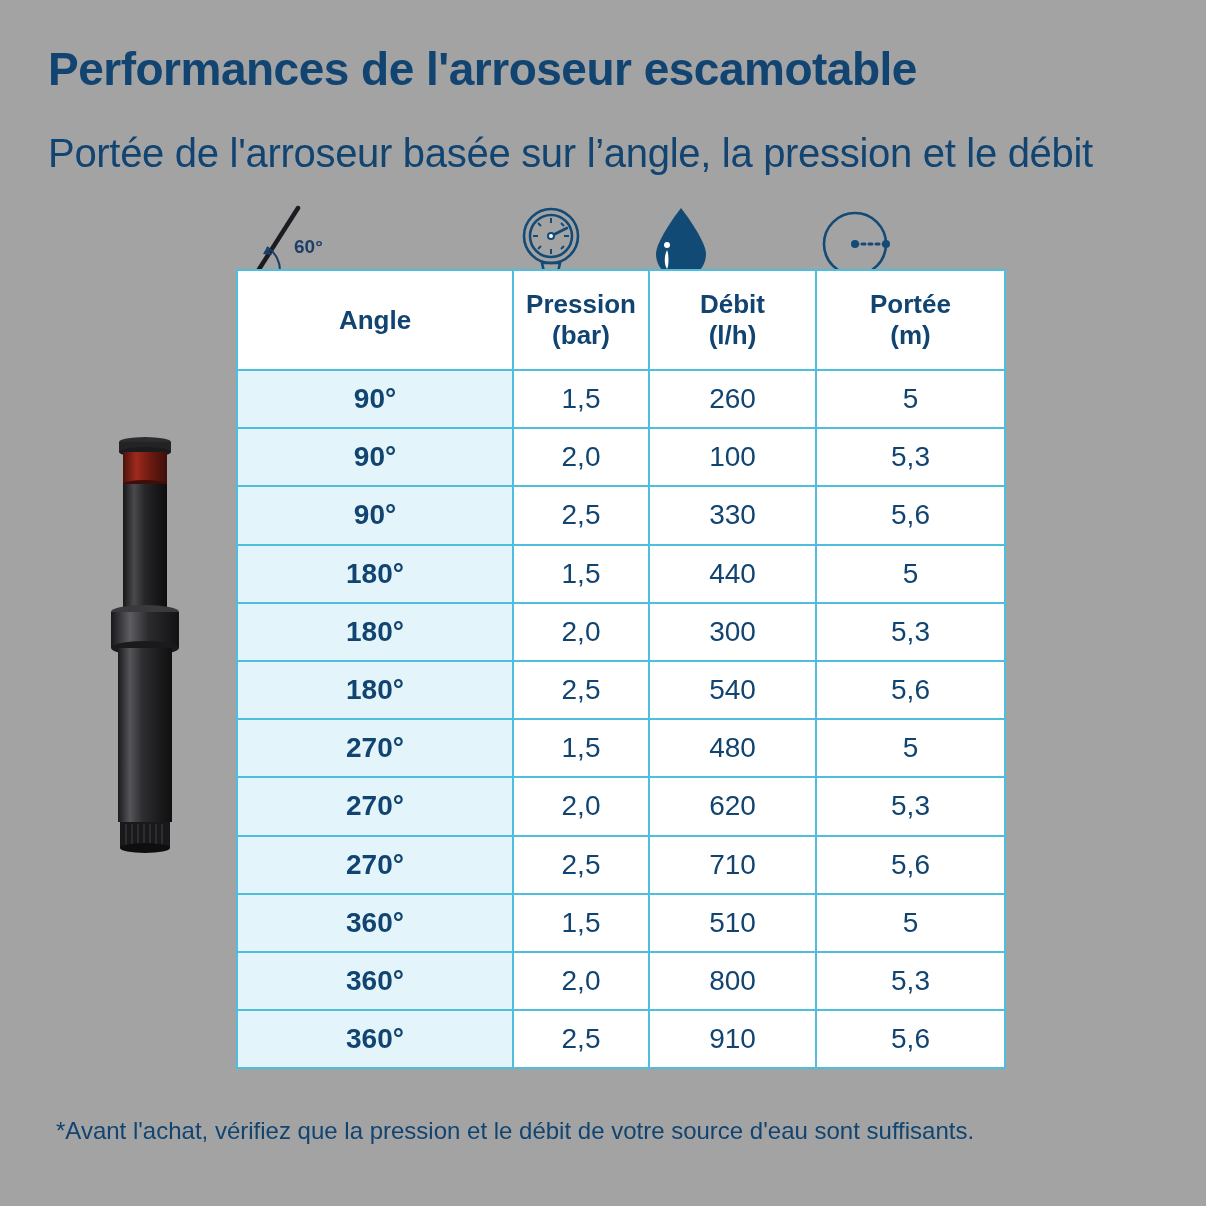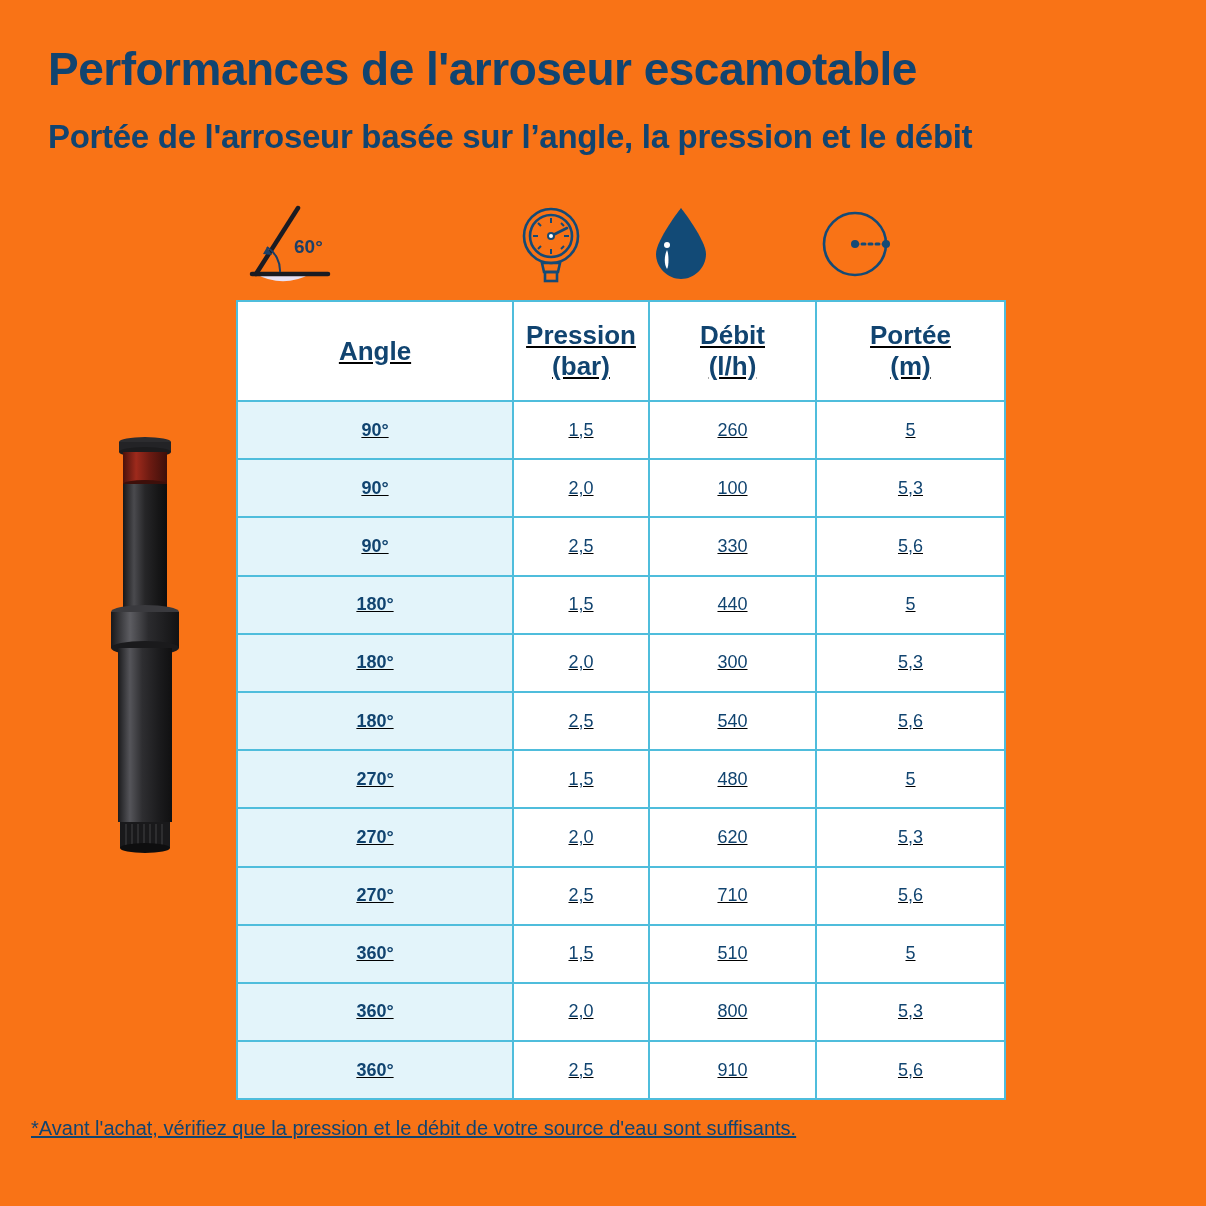--- a/index.html
+++ b/index.html
@@ -8,44 +8,44 @@
     width: 1206px;
     height: 1206px;
     background: #ffffff;
     font-family: "Liberation Sans", sans-serif;
   }
 
   #page {
     position: relative;
     width: 1206px;
     height: 1206px;
-    background: #f97316;
+    background: #a3a3a3;
     overflow: hidden;
   }
 
   
   .title {
     position: absolute;
     left: 48px;
     top: 42px;
     width: 1120px;
     font-size: 46px;
     font-weight: bold;
     color: #114470;
     letter-spacing: -0.5px;
     white-space: nowrap;
   }
 
   .subtitle {
     position: absolute;
     left: 48px;
-    top: 118px;
+    top: 131px;
     width: 1130px;
-    font-size: 33px;
-    font-weight: bold;
+    font-size: 40px;
+    font-weight: normal;
     color: #114470;
     letter-spacing: -0.3px;
     white-space: nowrap;
   }
 
   
   .icon-row {
     position: absolute;
     left: 236px;
     top: 198px;
@@ -61,25 +61,24 @@
   }
   .icon-angle   { left: 0px;   width: 276px; }
   .icon-gauge   { left: 276px; width: 136px; }
   .icon-drop    { left: 412px; width: 167px; }
   .icon-range   { left: 579px; width: 189px; }
 
   
   .table {
     position: absolute;
     left: 236px;
-    top: 300px;
+    top: 269px;
     width: 768px;
     border-collapse: collapse;
     table-layout: fixed;
-    text-decoration: underline;
   }
   .table th, .table td {
     border: 2px solid #4FBDDC;
     text-align: center;
     color: #114470;
   }
 
   .col-angle    { width: 276px; }
   .col-pression { width: 136px; }
   .col-debit    { width: 167px; }
@@ -90,39 +89,38 @@
     background: #ffffff;
     font-size: 26px;
     font-weight: bold;
     line-height: 1.18;
     padding: 0 4px;
   }
 
   .table tbody td {
     height: 58.2px;
     background: #ffffff;
-    font-size: 18px;
+    font-size: 28px;
     font-weight: normal;
     padding: 0 4px;
   }
   .table tbody td.cell-angle {
     background: #E3F4FA;
     font-weight: bold;
   }
 
   
   .footnote {
     position: absolute;
-    left: 31px;
+    left: 56px;
     top: 1117px;
     width: 1150px;
-    font-size: 20px;
+    font-size: 24px;
     color: #114470;
     white-space: nowrap;
-    text-decoration: underline;
   }
 
   
   .product {
     position: absolute;
     left: 70px;
     top: 430px;
     width: 150px;
     height: 430px;
   }

